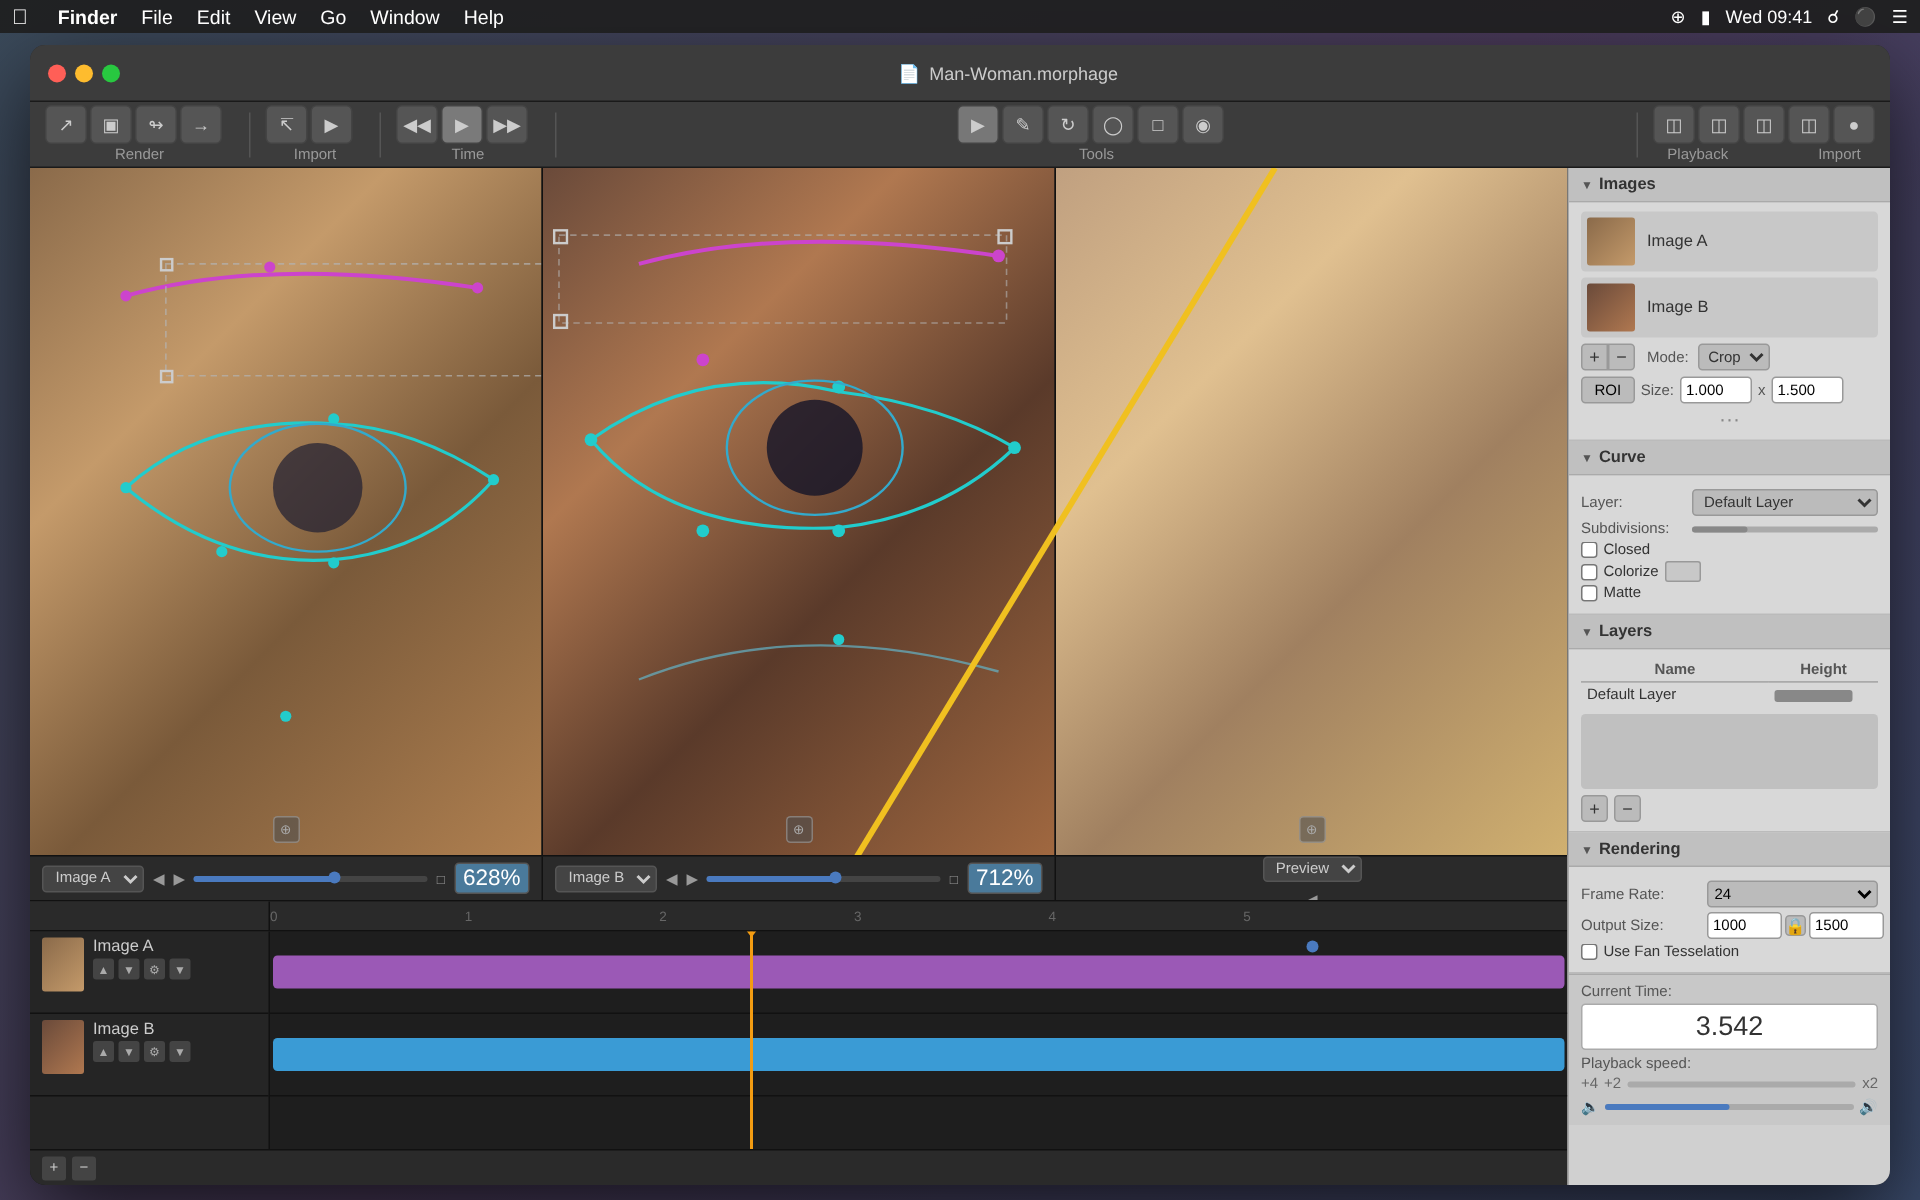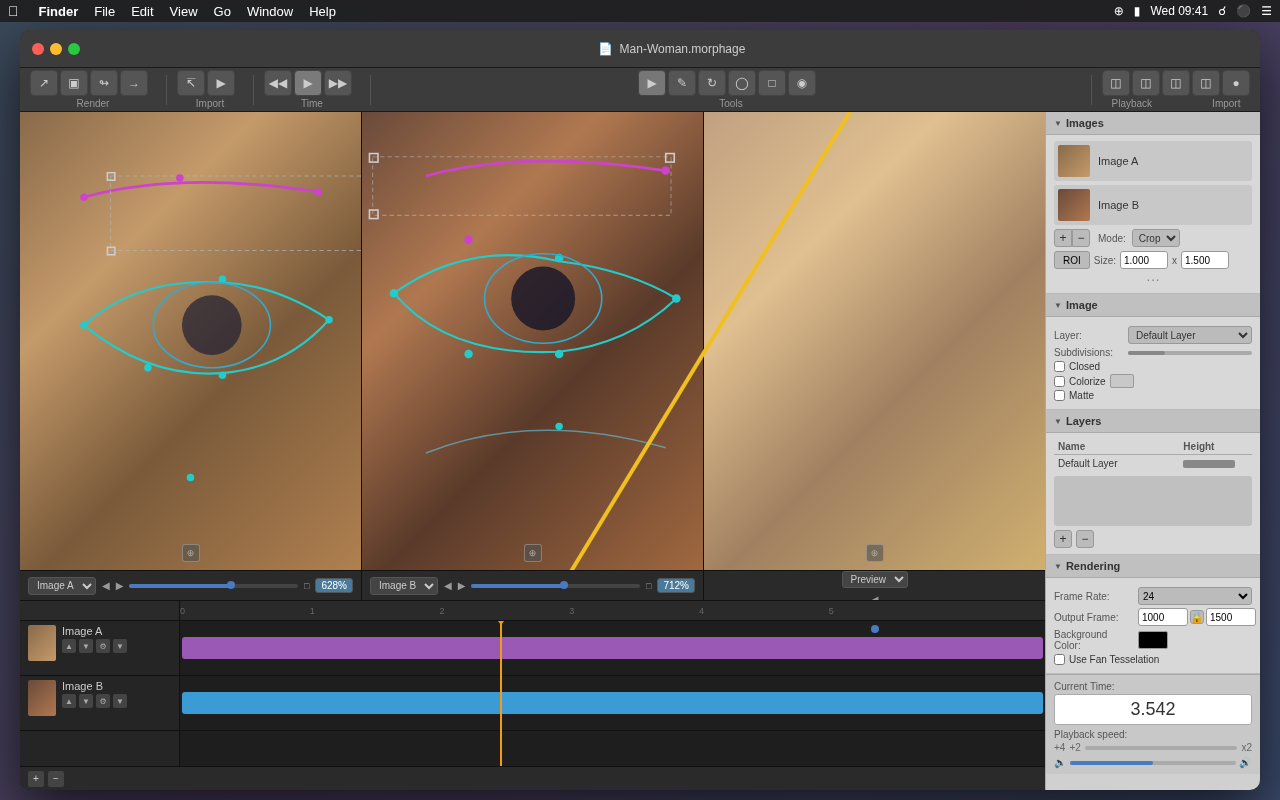--- a/index.html
+++ b/index.html
@@ -103,21 +103,21 @@
     }
     .status-panel {
       flex: 1; display: flex; align-items: center; padding: 0 8px; gap: 6px;
       border-right: 1px solid #111; font-size: 10px; color: #ccc;
     }
     .status-panel:last-child { border-right: none; flex-direction: column; }
     .status-select {
       background: #444; border: 1px solid #555; color: #ccc;
       font-size: 10px; border-radius: 3px; padding: 1px 4px; height: 18px;
     }
-    .zoom-display { background: #444; border: 1px solid #555; border-radius: 3px; padding: 1px 5px; font-size: 10px; color: #fff; }
+    .zoom-display { background: #444; border: 1px solid #555; border-radius: 3px; padding: 1px 5px; font-size: 15px; color: #fff; }
     .zoom-blue { background: #4a7a9b; color: #fff; }
 
     
     #timeline {
       height: 190px; background: #1e1e1e; flex-shrink: 0;
       display: flex; flex-direction: column;
       border-top: 1px solid #111;
     }
     #timeline-header {
       height: 20px; background: #2a2a2a; display: flex; align-items: center;
@@ -211,21 +211,21 @@
     .field-select { flex: 1; height: 18px; background: #bbb; border: 1px solid #999; border-radius: 3px; font-size: 10px; color: #333; padding: 0 3px; }
     .slider-track { flex: 1; height: 4px; background: #aaa; border-radius: 2px; position: relative; }
     .slider-fill { height: 100%; background: #888; border-radius: 2px; width: 30%; }
     .checkbox-row { display: flex; align-items: center; gap: 4px; margin: 2px 0; }
     .checkbox-row input { width: 11px; height: 11px; }
     .checkbox-row label { font-size: 10px; color: #333; }
     .color-swatch { width: 24px; height: 14px; background: #c8c8c8; border: 1px solid #999; border-radius: 2px; }
 
     
     .layers-table { width: 100%; border-collapse: collapse; }
-    .layers-table th { font-size: 10px; color: #555; font-weight: 600; padding: 2px 4px; text-align: left; border-bottom: 1px solid #aaa; }
+    .layers-table th { font-size: 10px; color: #555; font-weight: 600; padding: 2px 4px; text-align: center; border-bottom: 1px solid #aaa; }
     .layers-table td { font-size: 10px; color: #333; padding: 3px 4px; }
     .layer-bar-cell { padding: 2px 4px; }
     .layer-bar { height: 8px; background: #888; border-radius: 2px; width: 80%; }
     .layers-add-row { display: flex; gap: 4px; margin-top: 4px; }
 
     
     .render-row { display: flex; align-items: center; gap: 6px; margin: 3px 0; }
     .render-label { font-size: 10px; color: #555; width: 78px; flex-shrink: 0; }
     .render-input { width: 50px; height: 18px; background: #fff; border: 1px solid #999; border-radius: 3px; font-size: 10px; padding: 0 3px; }
     .render-select { height: 18px; background: #bbb; border: 1px solid #999; border-radius: 3px; font-size: 10px; flex: 1; }
@@ -578,21 +578,21 @@
           <span class="size-label">Size:</span>
           <input class="size-input" value="1.000" style="">
           <span class="size-label">x</span>
           <input class="size-input" value="1.500" style="">
         </div>
         <div style="text-align:center;color:#888;font-size:14px;margin-top:2px;">···</div>
       </div>
 
       <div class="section-header">
         <span class="section-triangle">▼</span>
-        <span>Image</span>
+        <span>Curve</span>
       </div>
       <div class="section-content">
         <div class="field-row">
           <span class="field-label">Layer:</span>
           <select class="field-select">
             <option>Default Layer</option>
           </select>
         </div>
         <div class="field-row">
           <span class="field-label">Subdivisions:</span>
@@ -648,32 +648,28 @@
         <span>Rendering</span>
       </div>
       <div class="section-content">
         <div class="render-row">
           <span class="render-label">Frame Rate:</span>
           <select class="render-select">
             <option>24</option>
           </select>
         </div>
         <div class="render-row">
-          <span class="render-label">Output Frame:</span>
+          <span class="render-label">Output Size:</span>
           <div class="output-size-group">
             <input class="render-input" value="1000" style="">
             <div style="display:flex;flex-direction:column;align-items:center;gap:0px;">
               <div style="width:14px;height:14px;background:#bbb;border:1px solid #999;border-radius:3px;display:flex;align-items:center;justify-content:center;">🔒</div>
             </div>
             <input class="render-input" value="1500" style="">
           </div>
-        </div>
-        <div class="render-row">
-          <span class="render-label">Background Color:</span>
-          <div class="bg-color-swatch"></div>
         </div>
         <div class="checkbox-row">
           <input type="checkbox" id="cb-fan" style="">
           <label for="cb-fan">Use Fan Tesselation</label>
         </div>
       </div>
 
       <div id="right-bottom">
         <div class="current-time-label">Current Time:</div>
         <div class="current-time-value">3.542</div>

